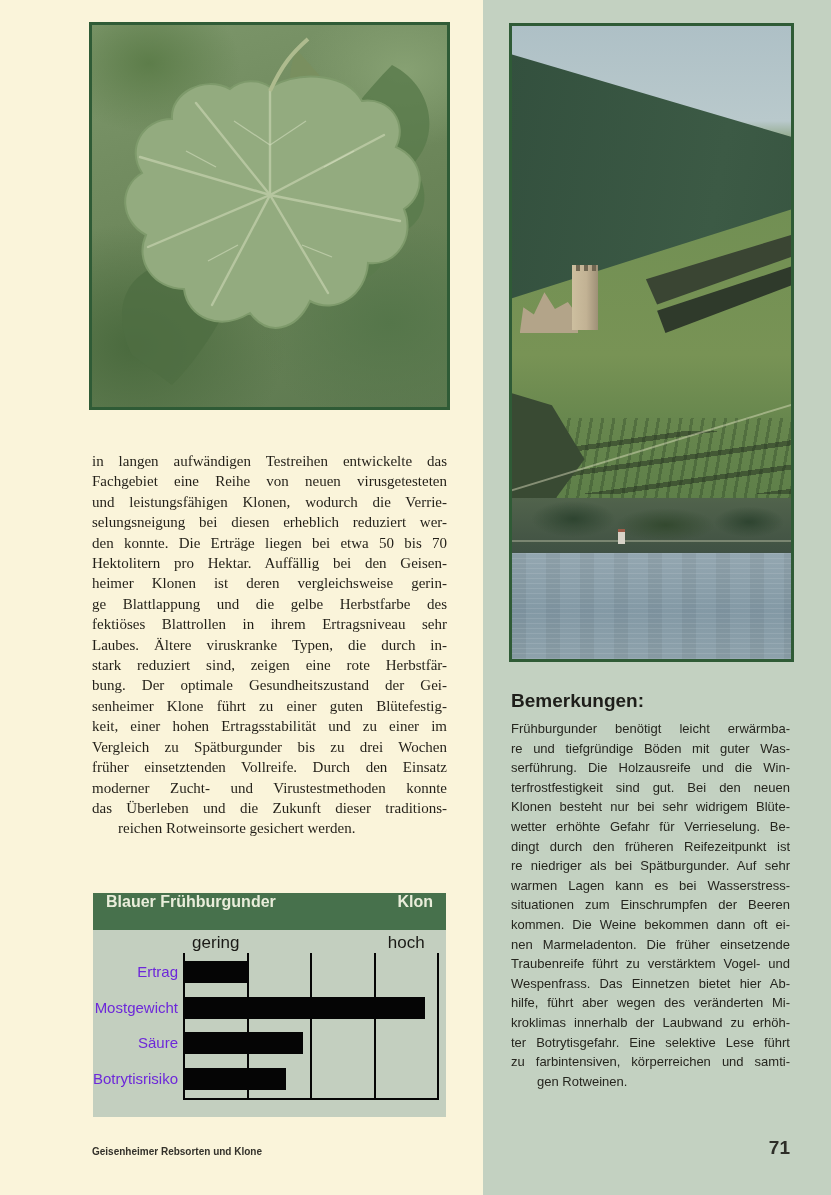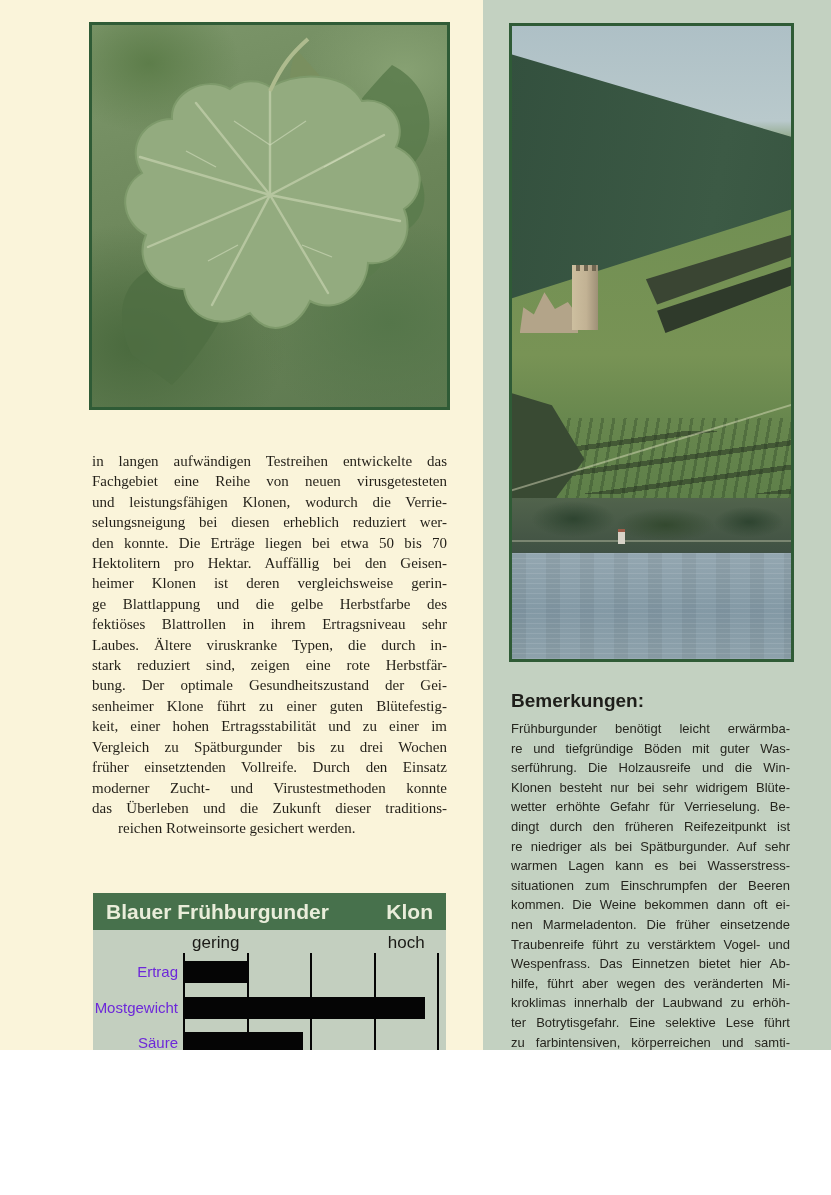--- a/index.html
+++ b/index.html
@@ -1,17 +1,17 @@
 <!DOCTYPE html>
 <html><head>
 <meta charset="utf-8">
 <style>
   html,body{margin:0;padding:0;}
   body{width:831px;height:1195px;font-family:"Liberation Sans",sans-serif;}
-  .page{position:relative;width:831px;height:1050px;background:#FAF4DA;overflow:hidden;}
+  .page{position:relative;width:831px;height:1195px;background:#FAF4DA;overflow:hidden;}
 
   
   .right-panel{position:absolute;left:483px;top:0;width:348px;height:1195px;background:#C3D1C1;}
 
   
   .photo{position:absolute;border:3px solid #2F5B36;box-sizing:border-box;overflow:hidden;}
   .leaf-photo{left:89px;top:22px;width:361px;height:388px;
     background:
       radial-gradient(ellipse 130px 100px at 16% 10%, #5d7d4a 0%, rgba(93,125,74,0) 70%),
       radial-gradient(ellipse 150px 110px at 88% 12%, #87a173 0%, rgba(135,161,115,0) 70%),
@@ -67,22 +67,22 @@
     font-size:19px;font-weight:bold;color:#1E1E1A;}
   .remarks-text{position:absolute;left:511px;top:719px;width:279px;
     font-size:13px;line-height:19.6px;color:#26261f;letter-spacing:0px;}
 
   .footer-text{position:absolute;left:92px;top:1146px;font-size:10px;font-weight:600;color:#33312A;}
   .page-number{position:absolute;left:511px;top:1137px;width:279px;text-align:right;
     font-size:19px;font-weight:bold;color:#2E2E28;}
 
   
   .chart{position:absolute;left:93px;top:893px;width:353px;height:224px;}
-  .chart-header{height:37px;display:flex;align-items:center;justify-content:space-between;
-    padding:0 13px;box-sizing:border-box;font-weight:bold;font-size:21px;}
+  .chart-header{height:37px;display:flex;align-items:flex-start;justify-content:space-between;
+    padding:0 13px;box-sizing:border-box;font-weight:bold;font-size:16px;}
   .chart-body{position:relative;height:187px;}
   .scale-label{position:absolute;text-align:center;font-size:17px;color:#1A1A16;}
   .gridline{position:absolute;width:2px;background:#050505;}
   .baseline{position:absolute;height:2px;background:#050505;}
   .row-label{position:absolute;left:0;width:85px;text-align:right;font-size:15px;color:#6d28d9;}
   .bar{position:absolute;height:22px;background:#050505;}
 </style>
 </head>
 <body>
 
@@ -193,20 +193,21 @@
       </div>
   </div>
 
   <div class="footer-text">Geisenheimer Rebsorten und Klone</div>
 
   <div class="remarks-heading">Bemerkungen:</div>
   <div class="remarks-text">
       <div class="tline">Frühburgunder benötigt leicht erwärmba-</div>
       <div class="tline">re und tiefgründige Böden mit guter Was-</div>
       <div class="tline">serführung. Die Holzausreife und die Win-</div>
+      <div class="tline">terfrostfestigkeit sind gut. Bei den neuen</div>
       <div class="tline">Klonen besteht nur bei sehr widrigem Blüte-</div>
       <div class="tline">wetter erhöhte Gefahr für Verrieselung. Be-</div>
       <div class="tline">dingt durch den früheren Reifezeitpunkt ist</div>
       <div class="tline">re niedriger als bei Spätburgunder. Auf sehr</div>
       <div class="tline">warmen Lagen kann es bei Wasserstress-</div>
       <div class="tline">situationen zum Einschrumpfen der Beeren</div>
       <div class="tline">kommen. Die Weine bekommen dann oft ei-</div>
       <div class="tline">nen Marmeladenton. Die früher einsetzende</div>
       <div class="tline">Traubenreife führt zu verstärktem Vogel- und</div>
       <div class="tline">Wespenfrass. Das Einnetzen bietet hier Ab-</div>

